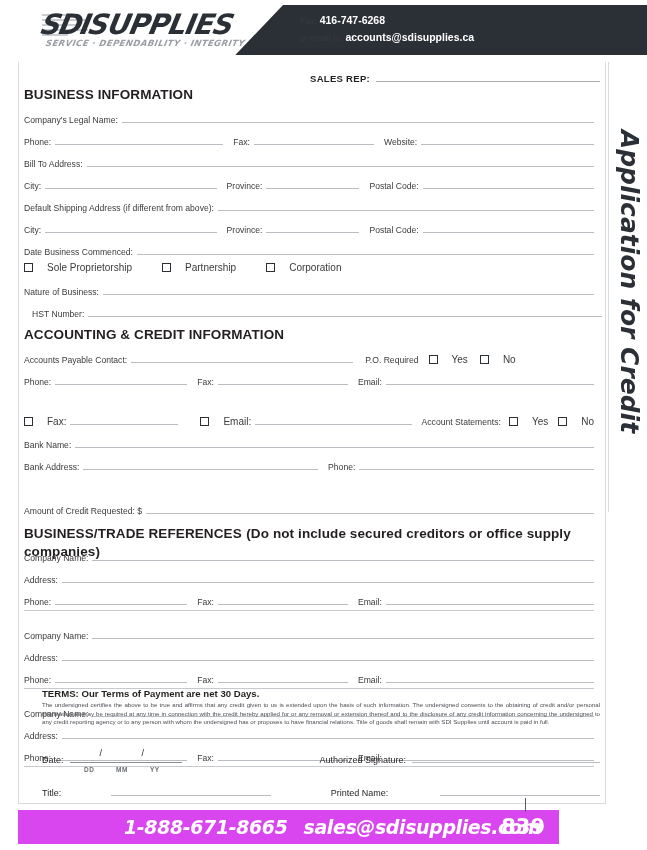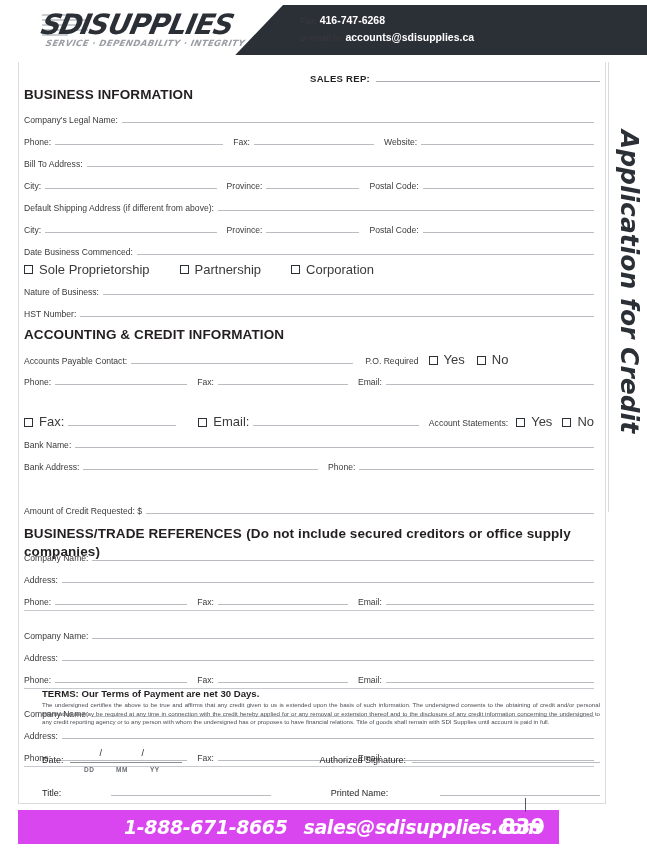--- a/index.html
+++ b/index.html
@@ -47,21 +47,21 @@
 
   .sec-title{font-size:13.5px;font-weight:bold;color:#231f20;letter-spacing:0.1px;}
 
   .row{display:flex;align-items:baseline;width:100%;}
   .lbl{font-size:8.6px;color:#3a3a3c;white-space:nowrap;}
   .line{flex:1;border-bottom:1px solid #b9bcc0;height:10px;margin-left:4px;margin-right:0;}
 
   .cbrow{display:flex;align-items:center;}
   .cb{width:9px;height:9px;border:1.4px solid #2b2f36;background:#fff;display:inline-block;
       box-sizing:border-box;flex:none;}
-  .cblbl{font-size:13px;color:#3a3a3c;margin-left:6px;white-space:nowrap;}
+  .cblbl{font-size:10px;color:#3a3a3c;margin-left:14px;white-space:nowrap;}
 
   .hr{border-bottom:1px solid #c6c9cd;width:100%;height:0;}
 
   .terms-title{font-size:9.6px;font-weight:bold;color:#231f20;}
   .terms-body{font-size:6.1px;line-height:8.6px;color:#4a4e53;text-align:justify;}
   .dd-lbl{font-size:6.5px;font-weight:bold;color:#6b6f74;letter-spacing:0.5px;}
 
   
   .footer{position:absolute;left:18px;top:810px;width:541px;height:34px;background:#d946ef;}
   .footer-text{position:absolute;left:0;top:0;width:629px;height:34px;display:flex;
@@ -177,21 +177,21 @@
       <span class="cblbl">Partnership</span>
       <span class="cb" style="margin-left:30px;"></span>
       <span class="cblbl">Corporation</span>
     </div>
 
     <div class="row" style="position:absolute;left:0;top:222px;width:570px;">
       <span class="lbl">Nature of Business:</span>
       <span class="line"></span>
     </div>
 
-    <div class="row" style="position:absolute;left:0;top:244px;width:570px;justify-content:space-between;">
+    <div class="row" style="position:absolute;left:8px;top:244px;width:570px;justify-content:space-between;">
       <span class="lbl">HST Number:</span>
       <span class="line"></span>
     </div>
 
     <div style="position:absolute;left:0;top:265px;width:570px;">
       <div class="sec-title">ACCOUNTING &amp; CREDIT INFORMATION</div>
     </div>
 
     <div class="row" style="position:absolute;left:0;top:290px;width:570px;">
       <span class="lbl">Accounts Payable Contact:</span>

